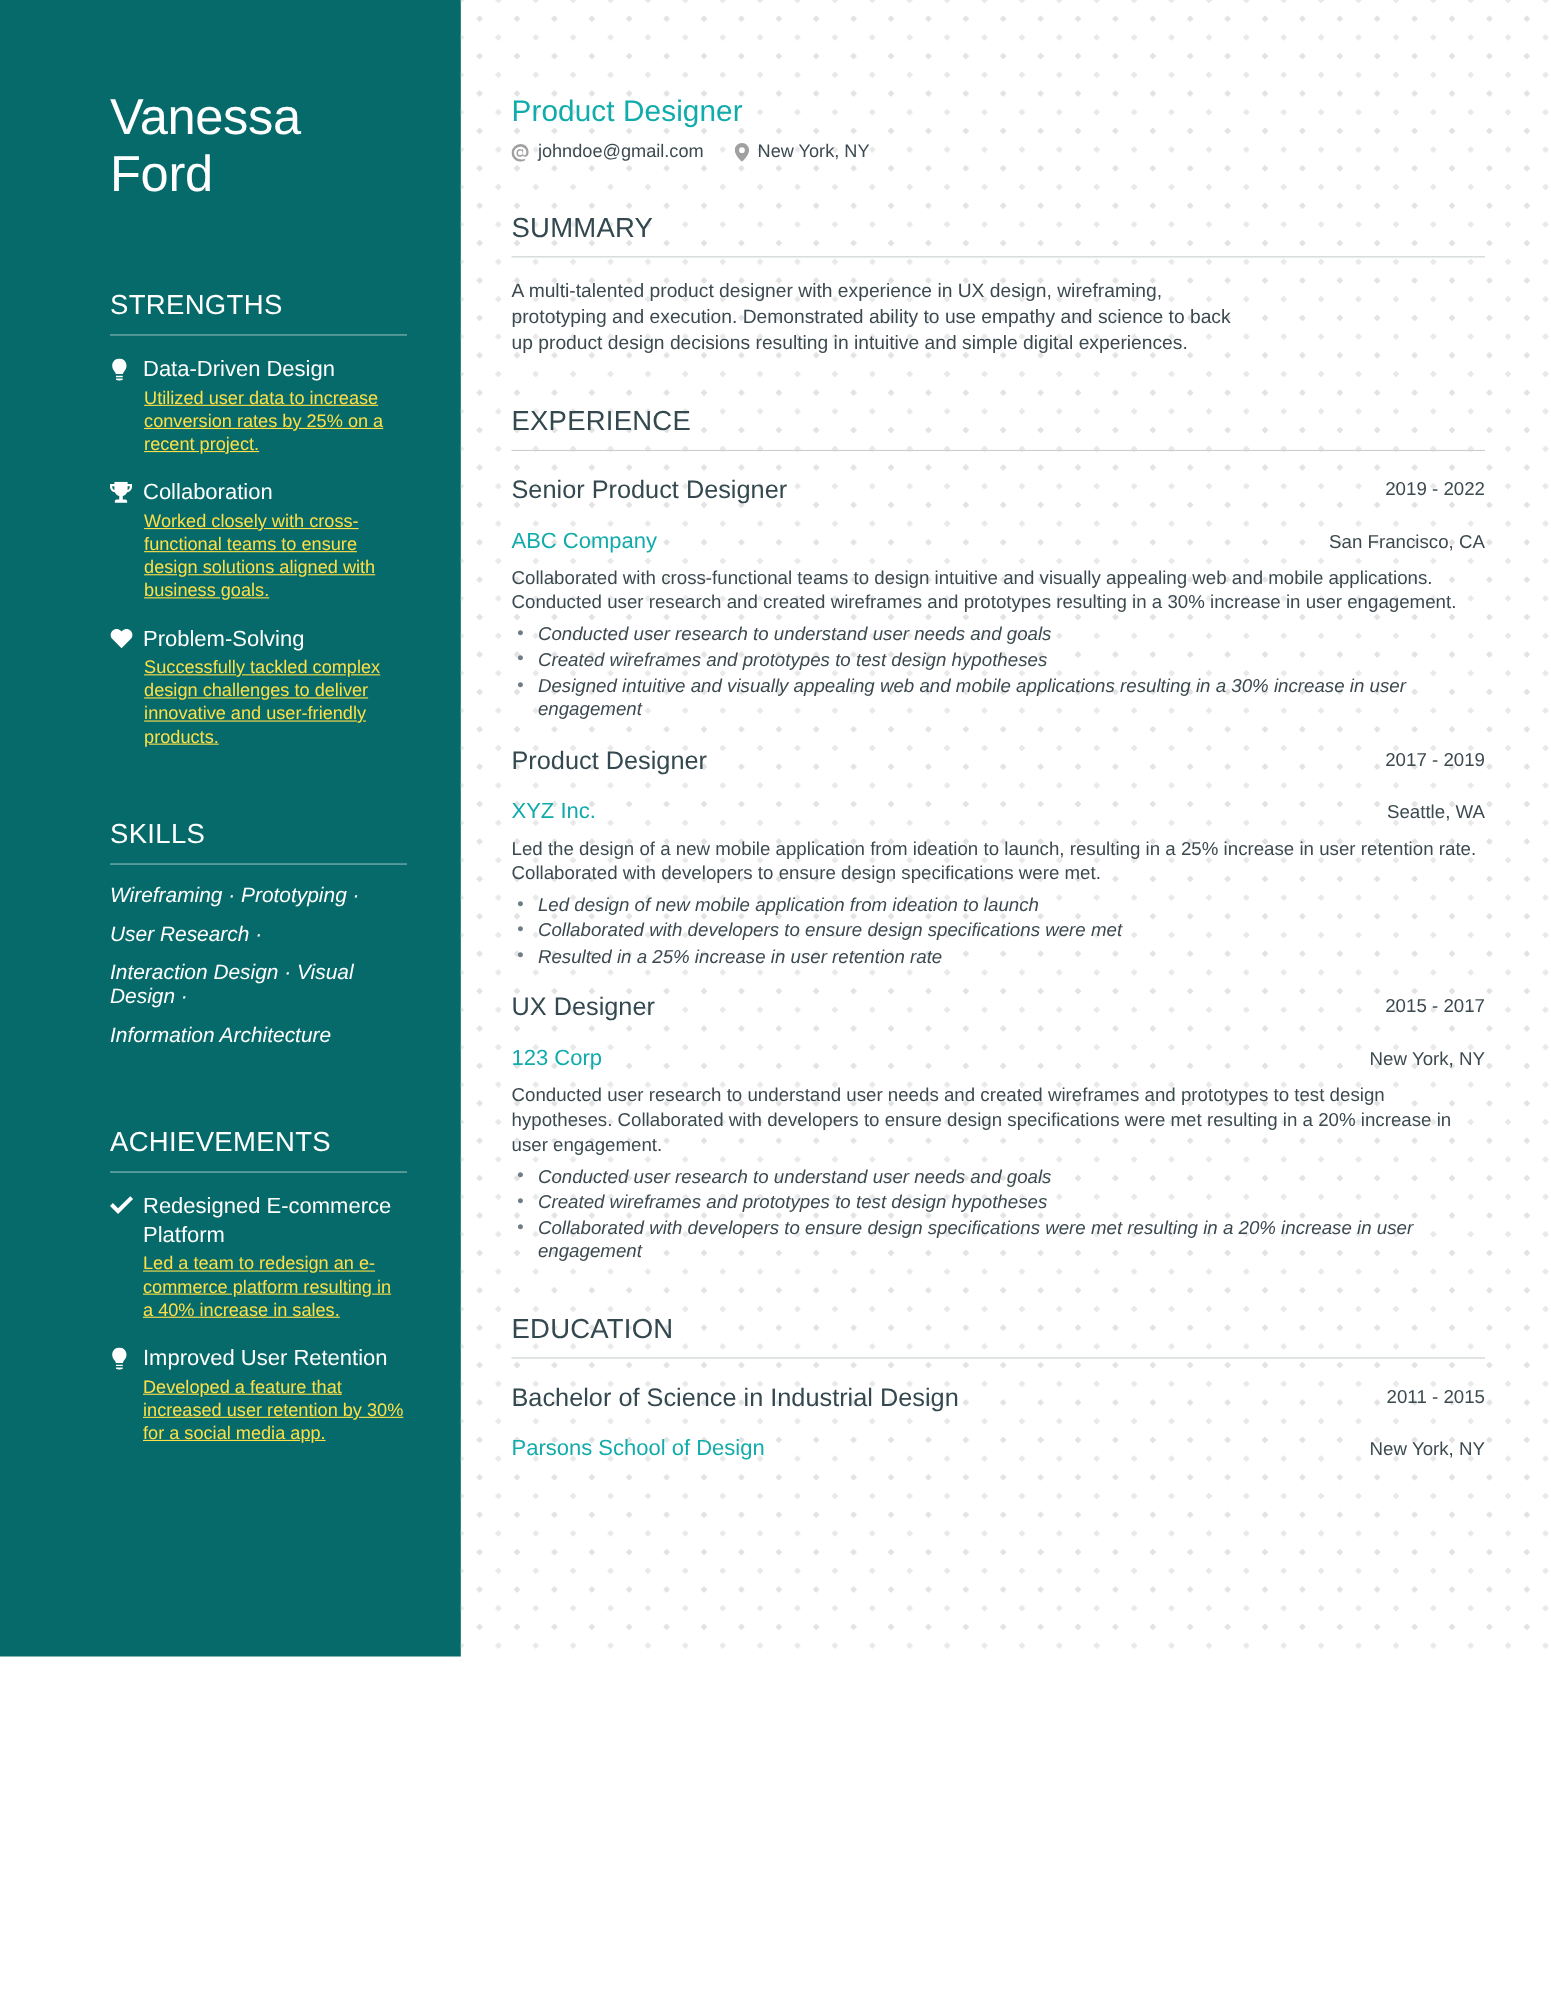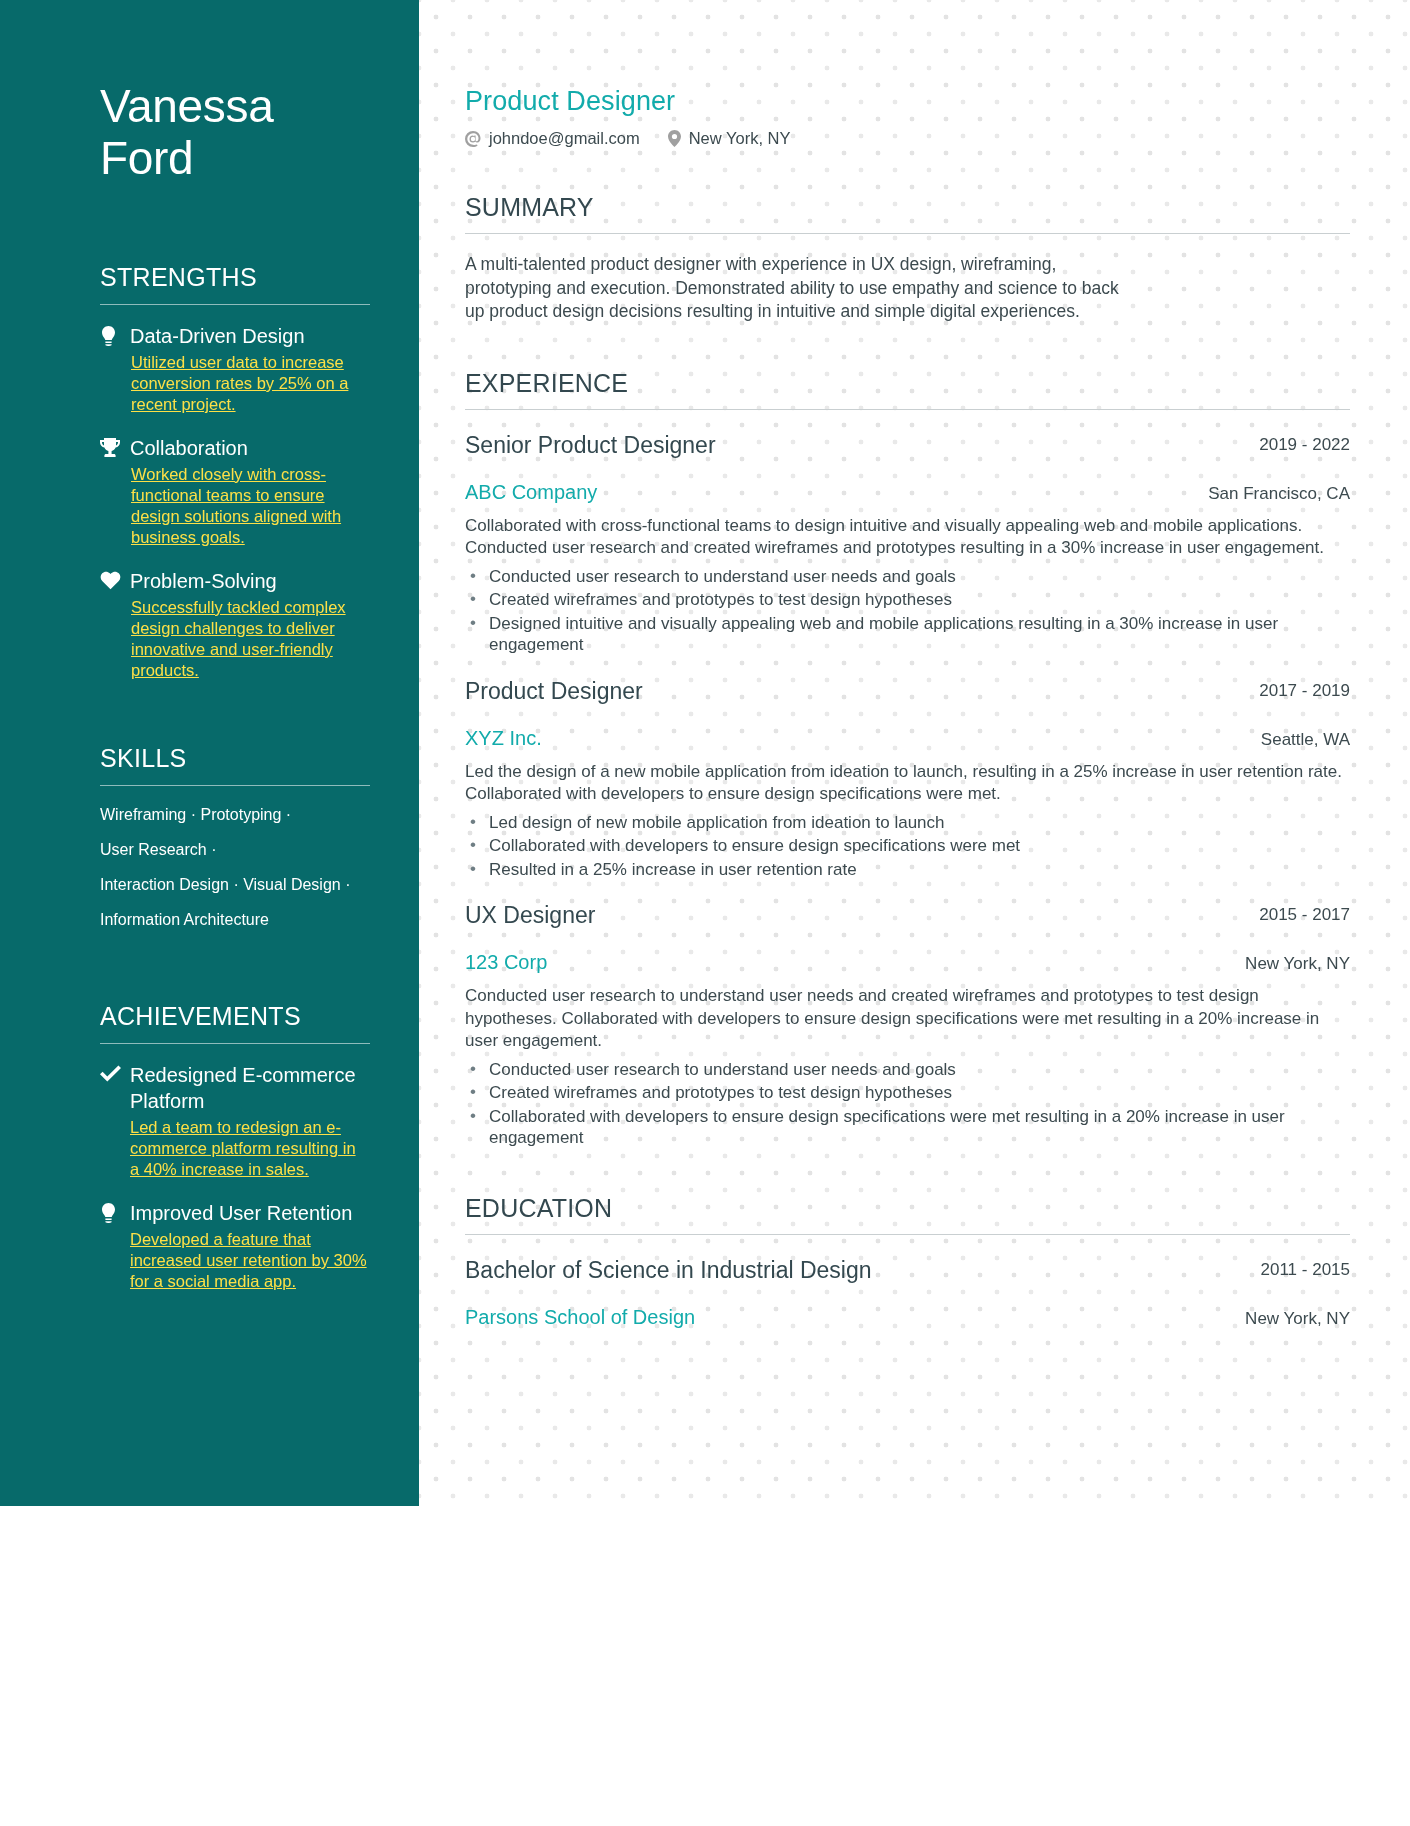--- a/index.html
+++ b/index.html
@@ -48,21 +48,21 @@
     font-size: 20px; font-weight: 400; line-height: 26px; color: #ffffff;
   }
   .item-desc {
     font-size: 16.5px; line-height: 21px; color: #fde047;
     margin-top: 3px; padding-left: 1px; text-decoration: underline;
   }
   .ach .item-desc { padding-left: 0; }
   .ach .item-body .item-desc { margin-left: 0; }
 
   .skill-line {
-    font-size: 16px; line-height: 22px; color: #ffffff; margin-bottom: 13px;
+    font-size: 19px; line-height: 22px; color: #ffffff; margin-bottom: 13px; font-style: italic;
   }
 
   .footer-brand {
     position: absolute; left: 82px; bottom: 72px;
     display: flex; align-items: center; gap: 18px;
   }
   .pb-text { font-size: 15px; color: #ffffff; letter-spacing: 0.2px; }
   .enh-logo { display: flex; align-items: center; gap: 10px; }
   .enh-word { font-size: 23px; color: #ffffff; letter-spacing: 0.5px; font-weight: 300; }
 
@@ -109,21 +109,21 @@
     font-size: 23px; color: #33484f; font-weight: 400; line-height: 30px;
     max-width: 430px;
   }
   .entry-date { font-size: 17px; color: #3c4a4f; white-space: nowrap; padding-top: 5px; }
   .entry-sub { display: flex; justify-content: space-between; align-items: baseline; margin-top: 19px; }
   .entry-company { font-size: 20px; color: #12ABAB; line-height: 26px; }
   .entry-loc { font-size: 17px; color: #3c4a4f; white-space: nowrap; }
   .entry-desc {
     margin-top: 10px; font-size: 17px; line-height: 22.5px; color: #3c4a4f;
   }
-  .bullets { margin-top: 6px; list-style: none; }
+  .bullets { margin-top: 6px; list-style: none; font-style: italic; }
   .bullets li {
     position: relative; padding-left: 24px; font-size: 17px; line-height: 21.5px;
     color: #3c4a4f; margin-bottom: 2px;
   }
   .bullets li::before {
     content: "•"; position: absolute; left: 5px; top: -1px; color: #6f7e84; font-size: 17px;
   }
 
   .www {
     position: absolute; right: 60px; bottom: 72px;

